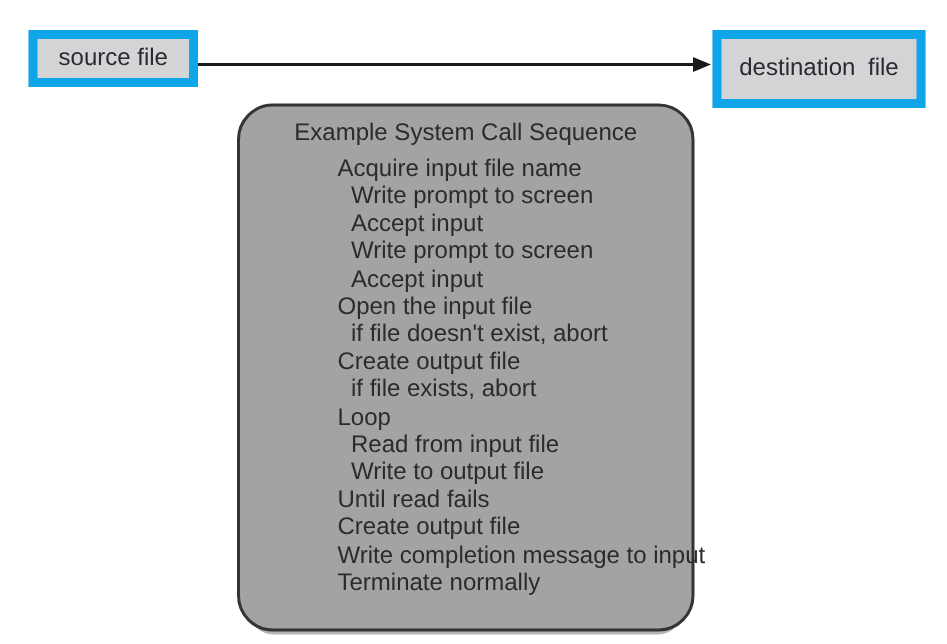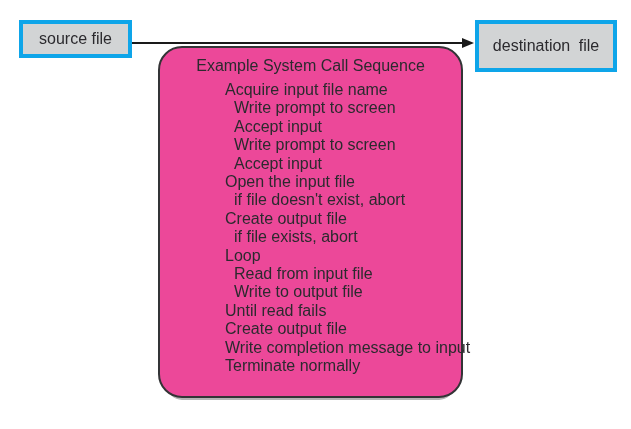--- a/index.html
+++ b/index.html
@@ -12,21 +12,21 @@
     width: 631px;
     height: 429px;
     background: #ffffff;
     font-family: "Liberation Sans", "DejaVu Sans", sans-serif;
     color: #2b2a2e;
     overflow: hidden;
   }
   .gbox {
     position: absolute;
     background: #d2d4d5;
-    border: 4px solid #0ea5e9;
+    border: 6px solid #0ea5e9;
     box-sizing: border-box;
     display: flex;
     align-items: center;
     justify-content: center;
     font-size: 16px;
     color: #2b2a2e;
   }
   .gbox.source {
     left: 19px;
     top: 20px;
@@ -56,25 +56,25 @@
     top: 38px;
     width: 0;
     height: 0;
     border-left: 12px solid #1a1a1a;
     border-top: 5px solid transparent;
     border-bottom: 5px solid transparent;
   }
   .callout {
     position: absolute;
     left: 158px;
-    top: 46px;
+    top: 69px;
     width: 305px;
     height: 352px;
     box-sizing: border-box;
-    background: #ec4899;
+    background: #a3a3a3;
     border: 2px solid #333436;
     border-radius: 24px;
     box-shadow: 0 11px 0 -9px rgba(90, 90, 90, 0.45);
   }
   .callout-title {
     margin-top: 9px;
     text-align: center;
     font-size: 16px;
     line-height: 18px;
     white-space: nowrap;

